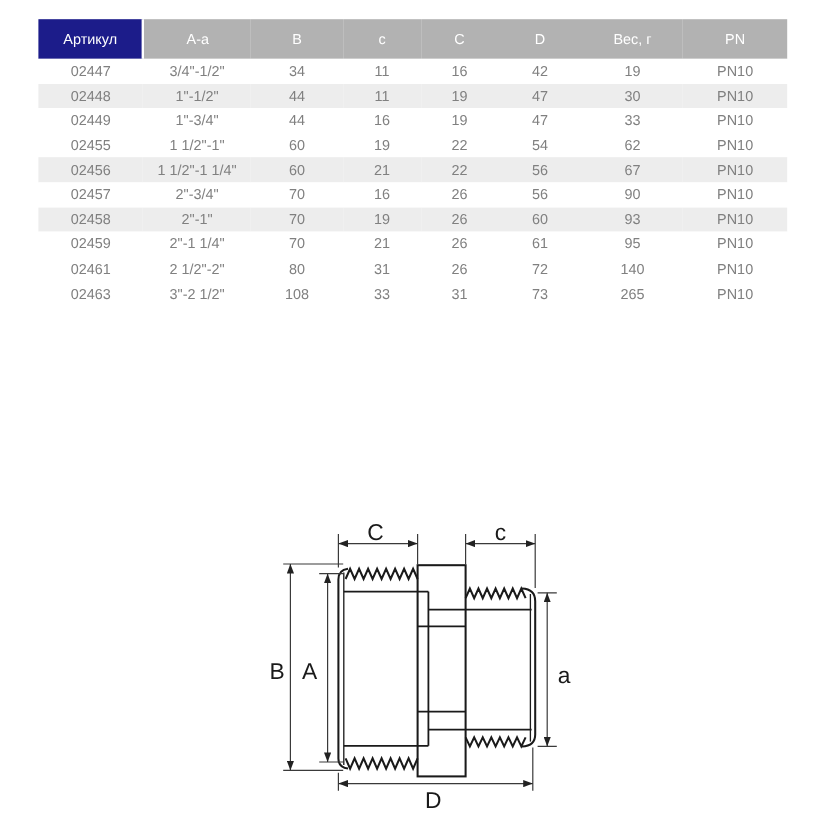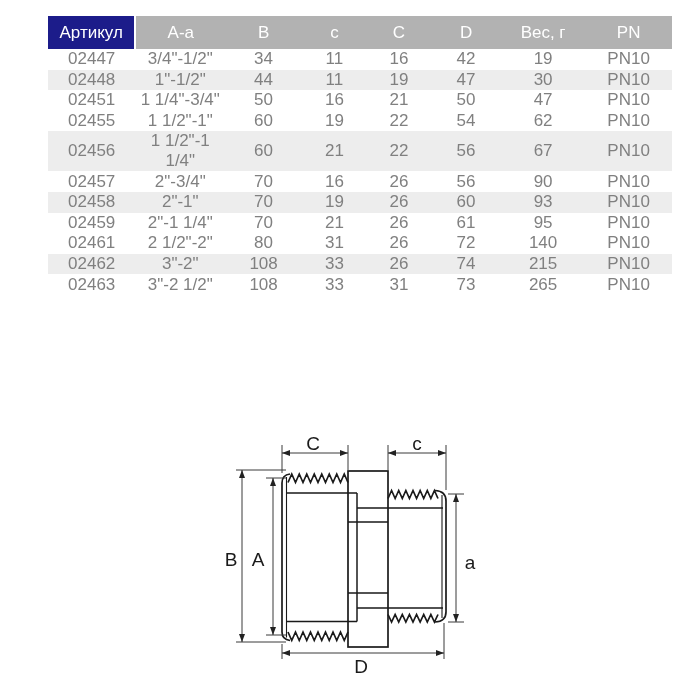--- a/index.html
+++ b/index.html
@@ -1,21 +1,21 @@
 <!DOCTYPE html>
 <html style="--header-blue: #1c1c8a; --header-gray: #b2b2b2; --stripe: #ededed; --cell-text: #808080;"><head>
 <meta charset="utf-8">
 <style>
   html,body{margin:0;padding:0;background:#fff;}
   .page{position:relative;width:700px;height:700px;background:#fff;overflow:hidden;
         font-family:"Liberation Sans",sans-serif;}
 
   
-  table.spec{position:absolute;left:48px;top:16px;width:624px;border-collapse:collapse;
-             table-layout:fixed;font-size:17px;}
+  table.spec{position:absolute;left:32px;top:16px;width:624px;border-collapse:collapse;
+             table-layout:fixed;font-size:12px;}
   table.spec th{height:33px;font-weight:normal;color:#fff;text-align:center;padding:0;
                 background:var(--header-gray,#b2b2b2);}
   table.spec th.first{background:var(--header-blue,#1c1c8a);border-right:2px solid #fff;}
   table.spec td{height:20.6px;text-align:center;vertical-align:middle;padding:0;
                 color:var(--cell-text,#808080);background:#fff;}
   table.spec tr.even td{background:var(--stripe,#ededed);}
 
   
   svg.diagram{position:absolute;left:200px;top:425px;width:300px;height:270px;}
   .body-line{stroke:#1a1a1a;stroke-width:1.7;fill:none;stroke-linejoin:miter;}
@@ -67,27 +67,27 @@
           <td>02448</td>
           <td>1"-1/2"</td>
           <td>44</td>
           <td>11</td>
           <td>19</td>
           <td>47</td>
           <td>30</td>
           <td>PN10</td>
         </tr>
         <tr>
-          <td>02451</td>
-          <td>1 1/4"-3/4"</td>
-          <td>50</td>
+          <td>02449</td>
+          <td>1"-3/4"</td>
+          <td>44</td>
           <td>16</td>
-          <td>21</td>
-          <td>50</td>
+          <td>19</td>
           <td>47</td>
+          <td>33</td>
           <td>PN10</td>
         </tr>
         <tr>
           <td>02455</td>
           <td>1 1/2"-1"</td>
           <td>60</td>
           <td>19</td>
           <td>22</td>
           <td>54</td>
           <td>62</td>
@@ -136,30 +136,20 @@
         <tr>
           <td>02461</td>
           <td>2 1/2"-2"</td>
           <td>80</td>
           <td>31</td>
           <td>26</td>
           <td>72</td>
           <td>140</td>
           <td>PN10</td>
         </tr>
-        <tr class="even">
-          <td>02462</td>
-          <td>3"-2"</td>
-          <td>108</td>
-          <td>33</td>
-          <td>26</td>
-          <td>74</td>
-          <td>215</td>
-          <td>PN10</td>
-        </tr>
         <tr>
           <td>02463</td>
           <td>3"-2 1/2"</td>
           <td>108</td>
           <td>33</td>
           <td>31</td>
           <td>73</td>
           <td>265</td>
           <td>PN10</td>
         </tr>

